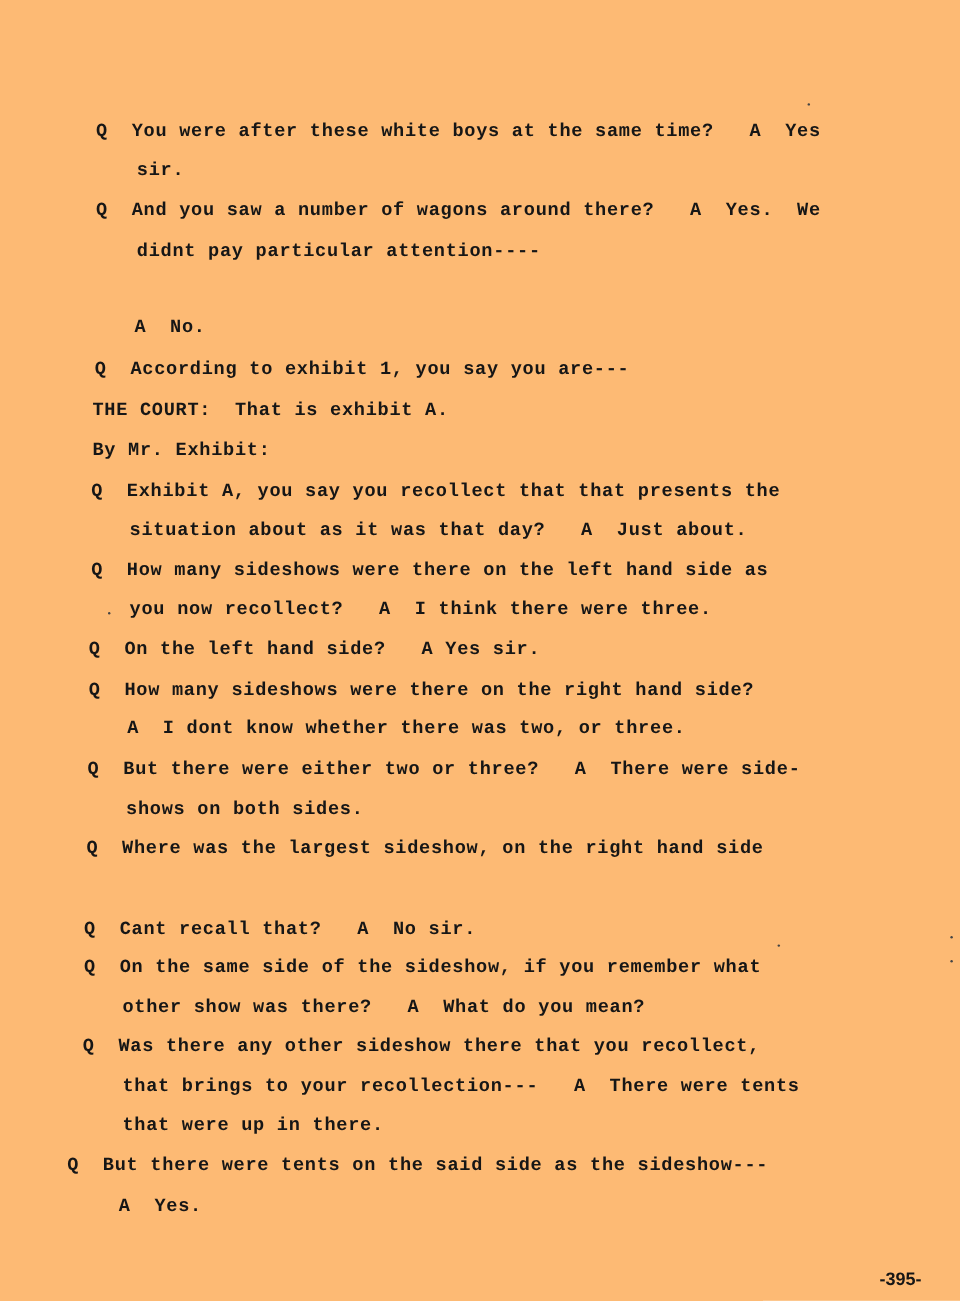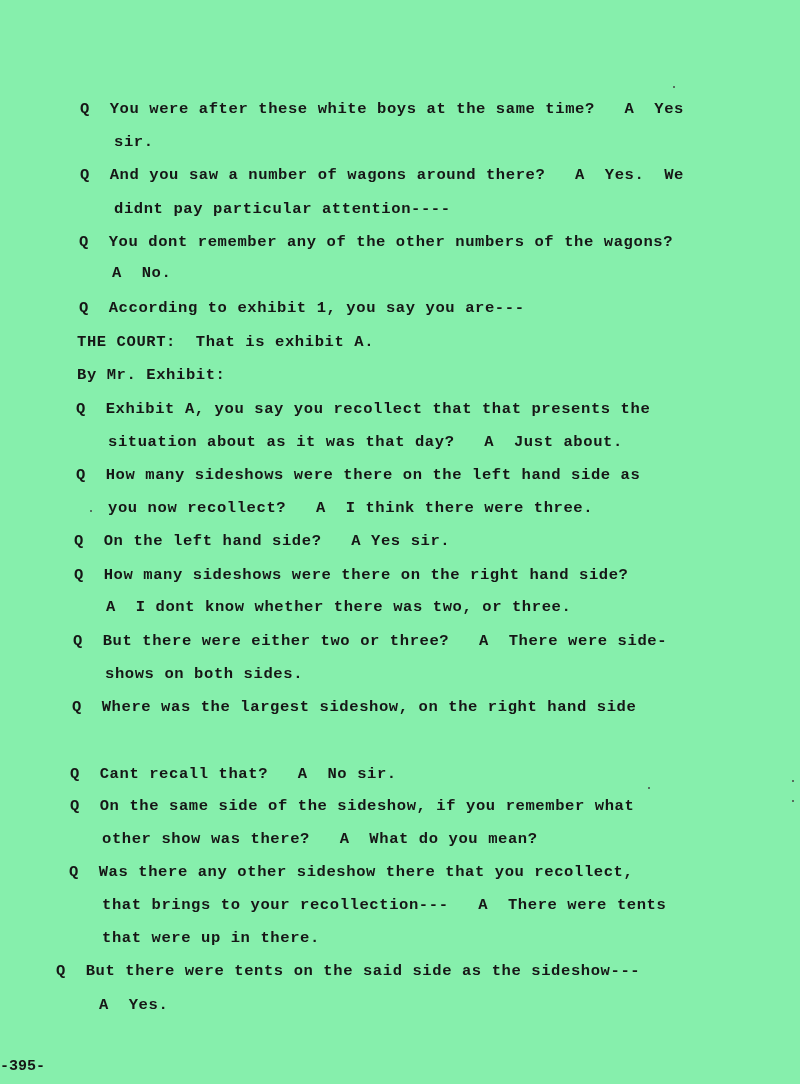--- a/index.html
+++ b/index.html
@@ -13,59 +13,58 @@
       position: relative;
       overflow: hidden;
       font-family: "Liberation Mono", "DejaVu Sans Mono", monospace;
       color: #111111;
     }
     .page {
       position: absolute;
       left: 0; top: 0;
       width: 800px;
       height: 1084px;
-      background: #86efac;
+      background: #fdba74;
     }
     .line {
       position: absolute;
       white-space: pre;
       font-size: 15.5px;
       font-weight: bold;
       letter-spacing: 0.6px;
       line-height: 18px;
       color: #161616;
     }
     .page-number {
       position: absolute;
       left: 0;
       width: 768px;
-      text-align: left;
+      text-align: right;
       top: 1058px;
       font-size: 15px;
       font-weight: bold;
-      font-family: Liberation Mono, monospace;
+      font-family: Liberation Sans, sans-serif;
       color: #161616;
     }
     .speck {
       position: absolute;
       width: 2px;
       height: 2px;
       background: #444;
       border-radius: 1px;
     }
   </style>
 </head>
 <body>
 
 <div class="page">
   <div class="line" style="left:80px;top:100px;">Q  You were after these white boys at the same time?   A  Yes</div>
   <div class="line" style="left:114px;top:133px;">sir.</div>
   <div class="line" style="left:80px;top:166px;">Q  And you saw a number of wagons around there?   A  Yes.  We</div>
   <div class="line" style="left:114px;top:200px;">didnt pay particular attention----</div>
-  <div class="line" style="left:79px;top:233px;">Q  You dont remember any of the other numbers of the wagons?</div>
   <div class="line" style="left:112px;top:264px;">A  No.</div>
   <div class="line" style="left:79px;top:299px;">Q  According to exhibit 1, you say you are---</div>
   <div class="line" style="left:77px;top:333px;">THE COURT:  That is exhibit A.</div>
   <div class="line" style="left:77px;top:366px;">By Mr. Exhibit:</div>
   <div class="line" style="left:76px;top:400px;">Q  Exhibit A, you say you recollect that that presents the</div>
   <div class="line" style="left:108px;top:433px;">situation about as it was that day?   A  Just about.</div>
   <div class="line" style="left:76px;top:466px;">Q  How many sideshows were there on the left hand side as</div>
   <div class="line" style="left:108px;top:499px;">you now recollect?   A  I think there were three.</div>
   <div class="line" style="left:74px;top:532px;">Q  On the left hand side?   A Yes sir.</div>
   <div class="line" style="left:74px;top:566px;">Q  How many sideshows were there on the right hand side?</div>

